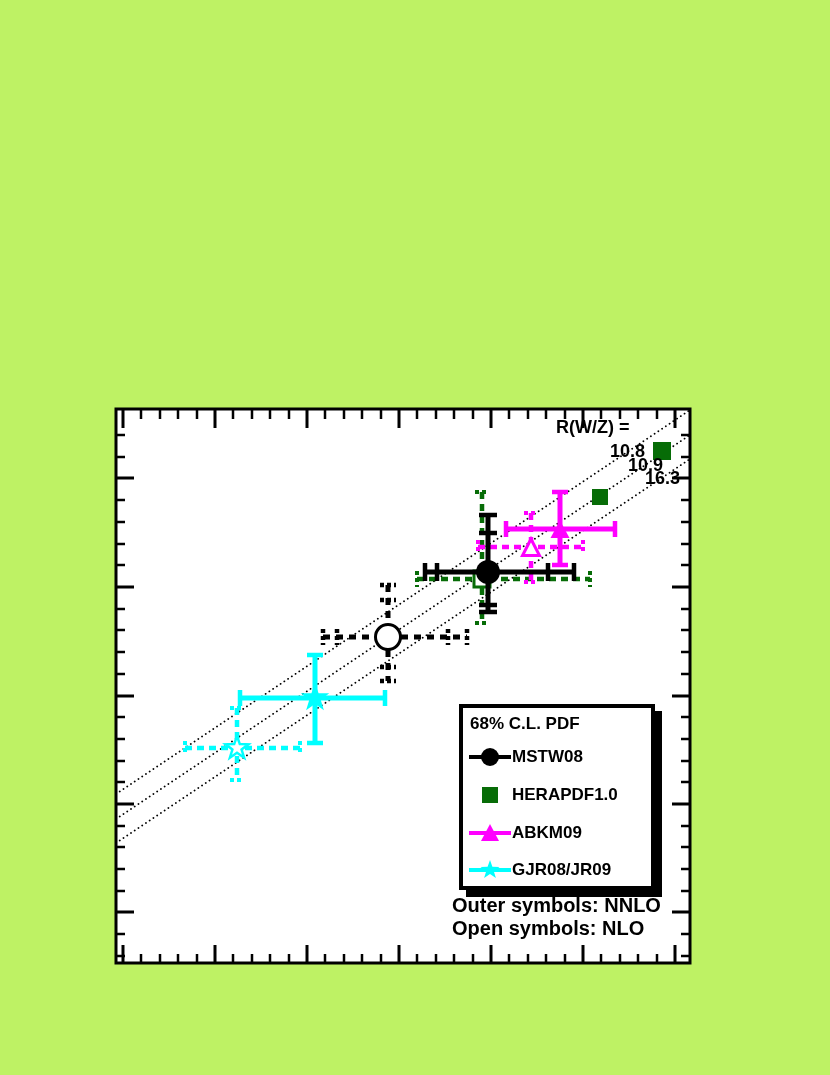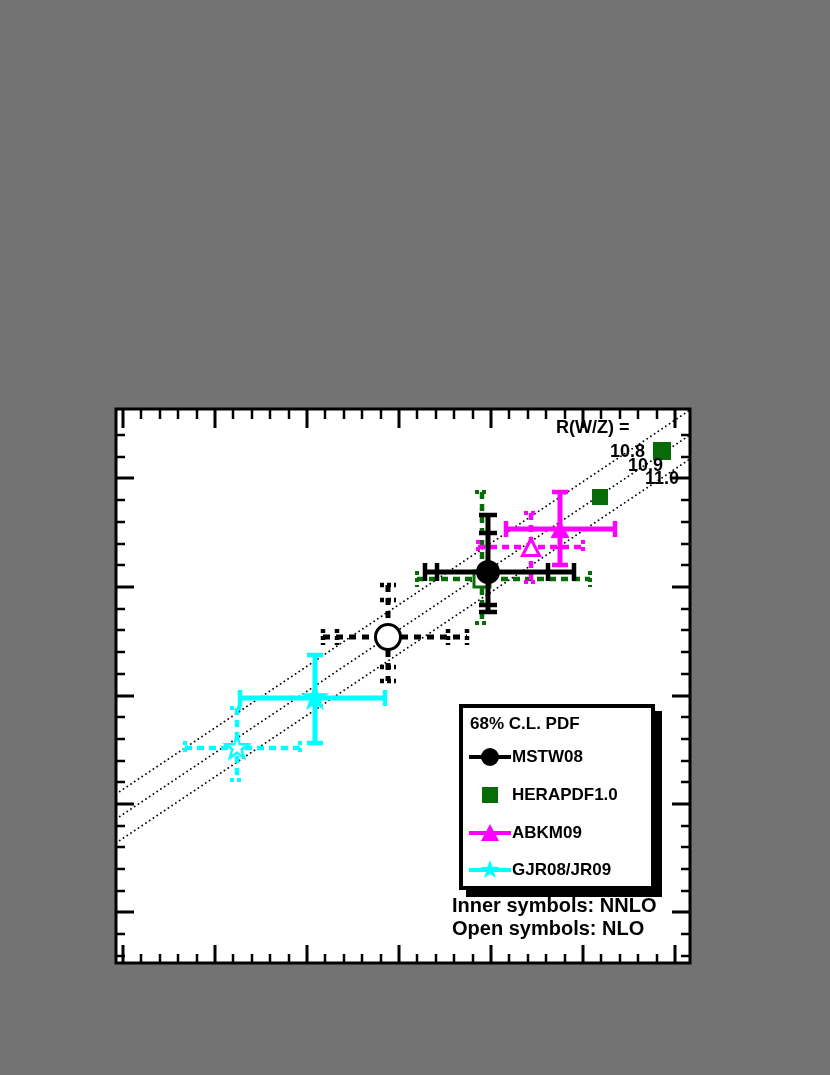--- a/index.html
+++ b/index.html
@@ -1,16 +1,16 @@
 <!DOCTYPE html>
 <html><head>
 <meta charset="utf-8">
 <style>
   html,body{margin:0;padding:0;background:#000;}
-  .canvas{position:relative;width:830px;height:1075px;background:#737373;overflow:hidden;
+  .canvas{position:relative;width:830px;height:1075px;background:#bef264;overflow:hidden;
           font-family:"Liberation Sans","DejaVu Sans",sans-serif;}
   .plot-svg{position:absolute;left:0;top:0;}
   .lbl{position:absolute;color:#000;font-weight:bold;white-space:nowrap;}
   .ratio-head{font-size:18px;}
   .ratio-val{font-size:18px;}
   .note{font-size:20px;}
   .note sub{font-size:13px;}
   .legend{position:absolute;left:459px;top:704px;width:188px;height:178px;
           background:#fff;border:4px solid #000;box-shadow:7px 7px 0 0 #000;text-align:right;}
   .legend-title{position:absolute;left:7px;top:6px;font-size:17px;font-weight:bold;color:#000;}
@@ -96,21 +96,21 @@
 
     <g fill="#076c07" stroke="none">
       <rect x="653" y="442" width="18" height="18"></rect>
       <rect x="592" y="489" width="16" height="16"></rect>
     </g>
   </svg>
 
   <div class="lbl ratio-head" style="left:556px;top:417px;">R(W/Z) =</div>
   <div class="lbl ratio-val" style="left:610px;top:441px;text-align:center;">10.8</div>
   <div class="lbl ratio-val" style="left:628px;top:455px;text-align:center;">10.9</div>
-  <div class="lbl ratio-val" style="left:645px;top:468px;">11.0</div>
+  <div class="lbl ratio-val" style="left:645px;top:468px;">16.3</div>
 
   <div class="legend">
     <div class="legend-title">68% C.L. PDF</div>
 
     <div class="legend-row" style="top:38px;">
       <svg class="mk" width="44" height="22">
         <line x1="1" y1="11" x2="43" y2="11" stroke="#000000" stroke-width="4"></line>
         <circle cx="22" cy="11" r="9" fill="#000000"></circle>
       </svg>
       <span class="txt">MSTW08</span>
@@ -133,16 +133,16 @@
 
     <div class="legend-row" style="top:151px;">
       <svg class="mk" width="44" height="22">
         <line x1="1" y1="11" x2="43" y2="11" stroke="#00ffff" stroke-width="4"></line>
         <polygon transform="translate(22,11)" fill="#00ffff" points="0,-10 2.4,-3.2 9.5,-3.1 3.8,1.2 5.9,8.1 0,4 -5.9,8.1 -3.8,1.2 -9.5,-3.1 -2.4,-3.2"></polygon>
       </svg>
       <span class="txt">GJR08/JR09</span>
     </div>
   </div>
 
-  <div class="lbl note" style="left:452px;top:894px;">Inner symbols: NNLO</div>
+  <div class="lbl note" style="left:452px;top:894px;">Outer symbols: NNLO</div>
   <div class="lbl note" style="left:452px;top:917px;">Open symbols: NLO</div>
 
 </div>
 
 </body></html>

